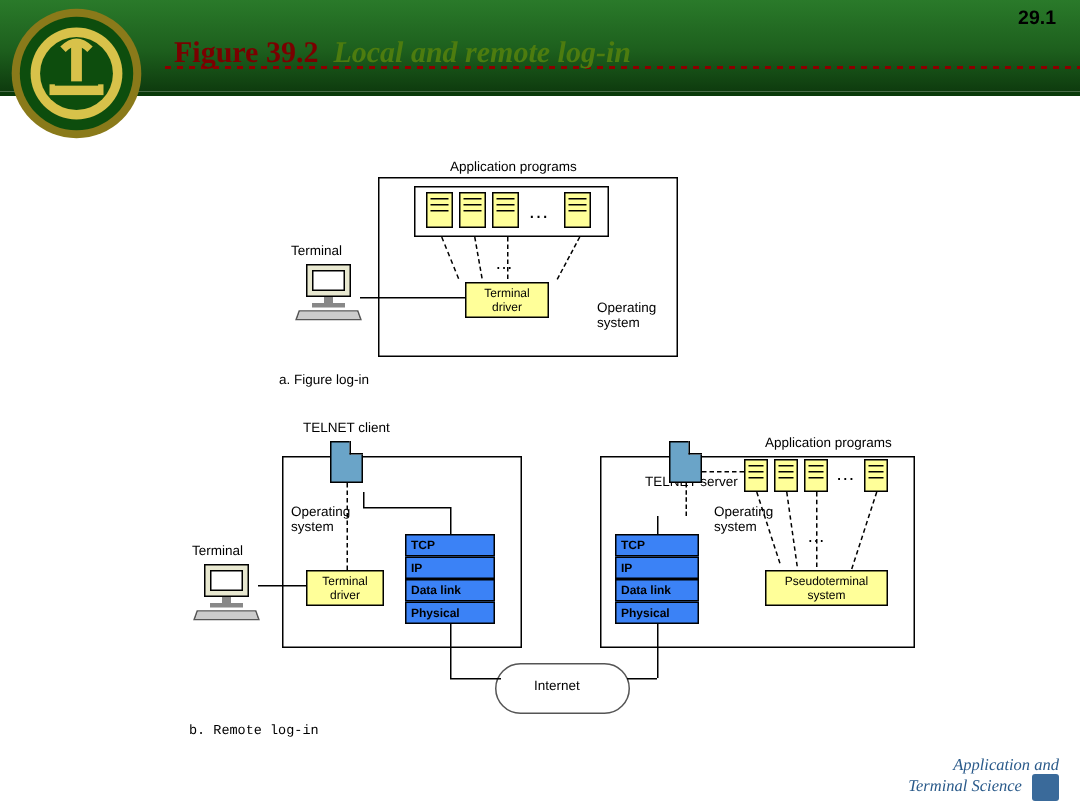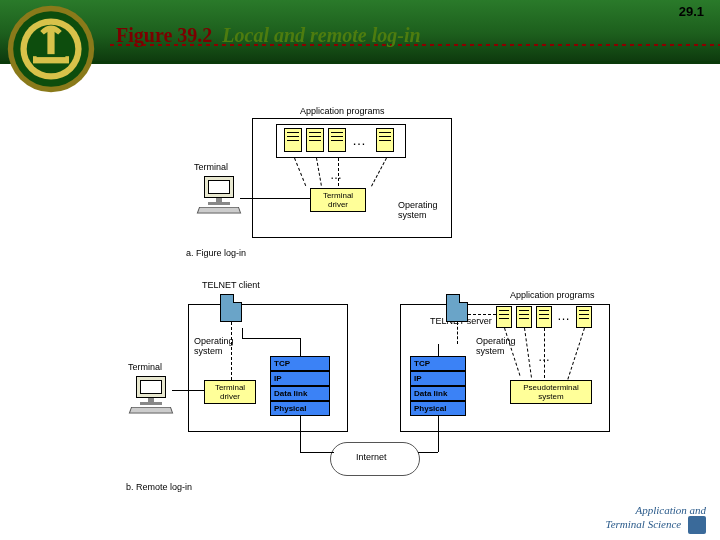--- a/index.html
+++ b/index.html
@@ -220,20 +220,20 @@
   <div class="lbl" style="left:128px; top:272px;">Terminal</div>
   <div class="conn" style="left:172px; top:300px; width:32px; height:1px;"></div>
 
   <div class="cloud" style="left:330px; top:352px;"></div>
   <div class="lbl" style="left:356px; top:362px;">Internet</div>
   <div class="conn" style="left:300px; top:326px; width:1px; height:36px;"></div>
   <div class="conn" style="left:300px; top:362px; width:34px; height:1px;"></div>
   <div class="conn" style="left:418px; top:362px; width:20px; height:1px;"></div>
   <div class="conn" style="left:438px; top:326px; width:1px; height:36px;"></div>
 
-  <div class="lbl" style="left:126px; top:392px;">b. Remote log-in</div>
+  <div class="lbl" style="left:126px; top:392px;font-family:Liberation Mono, monospace;">b. Remote log-in</div>
 </div>
 
 <div class="footer-logo">
   <span>Application and</span><br>
   <span>Terminal Science</span>
   <span class="sq"></span>
 </div>
 
 </body></html>

